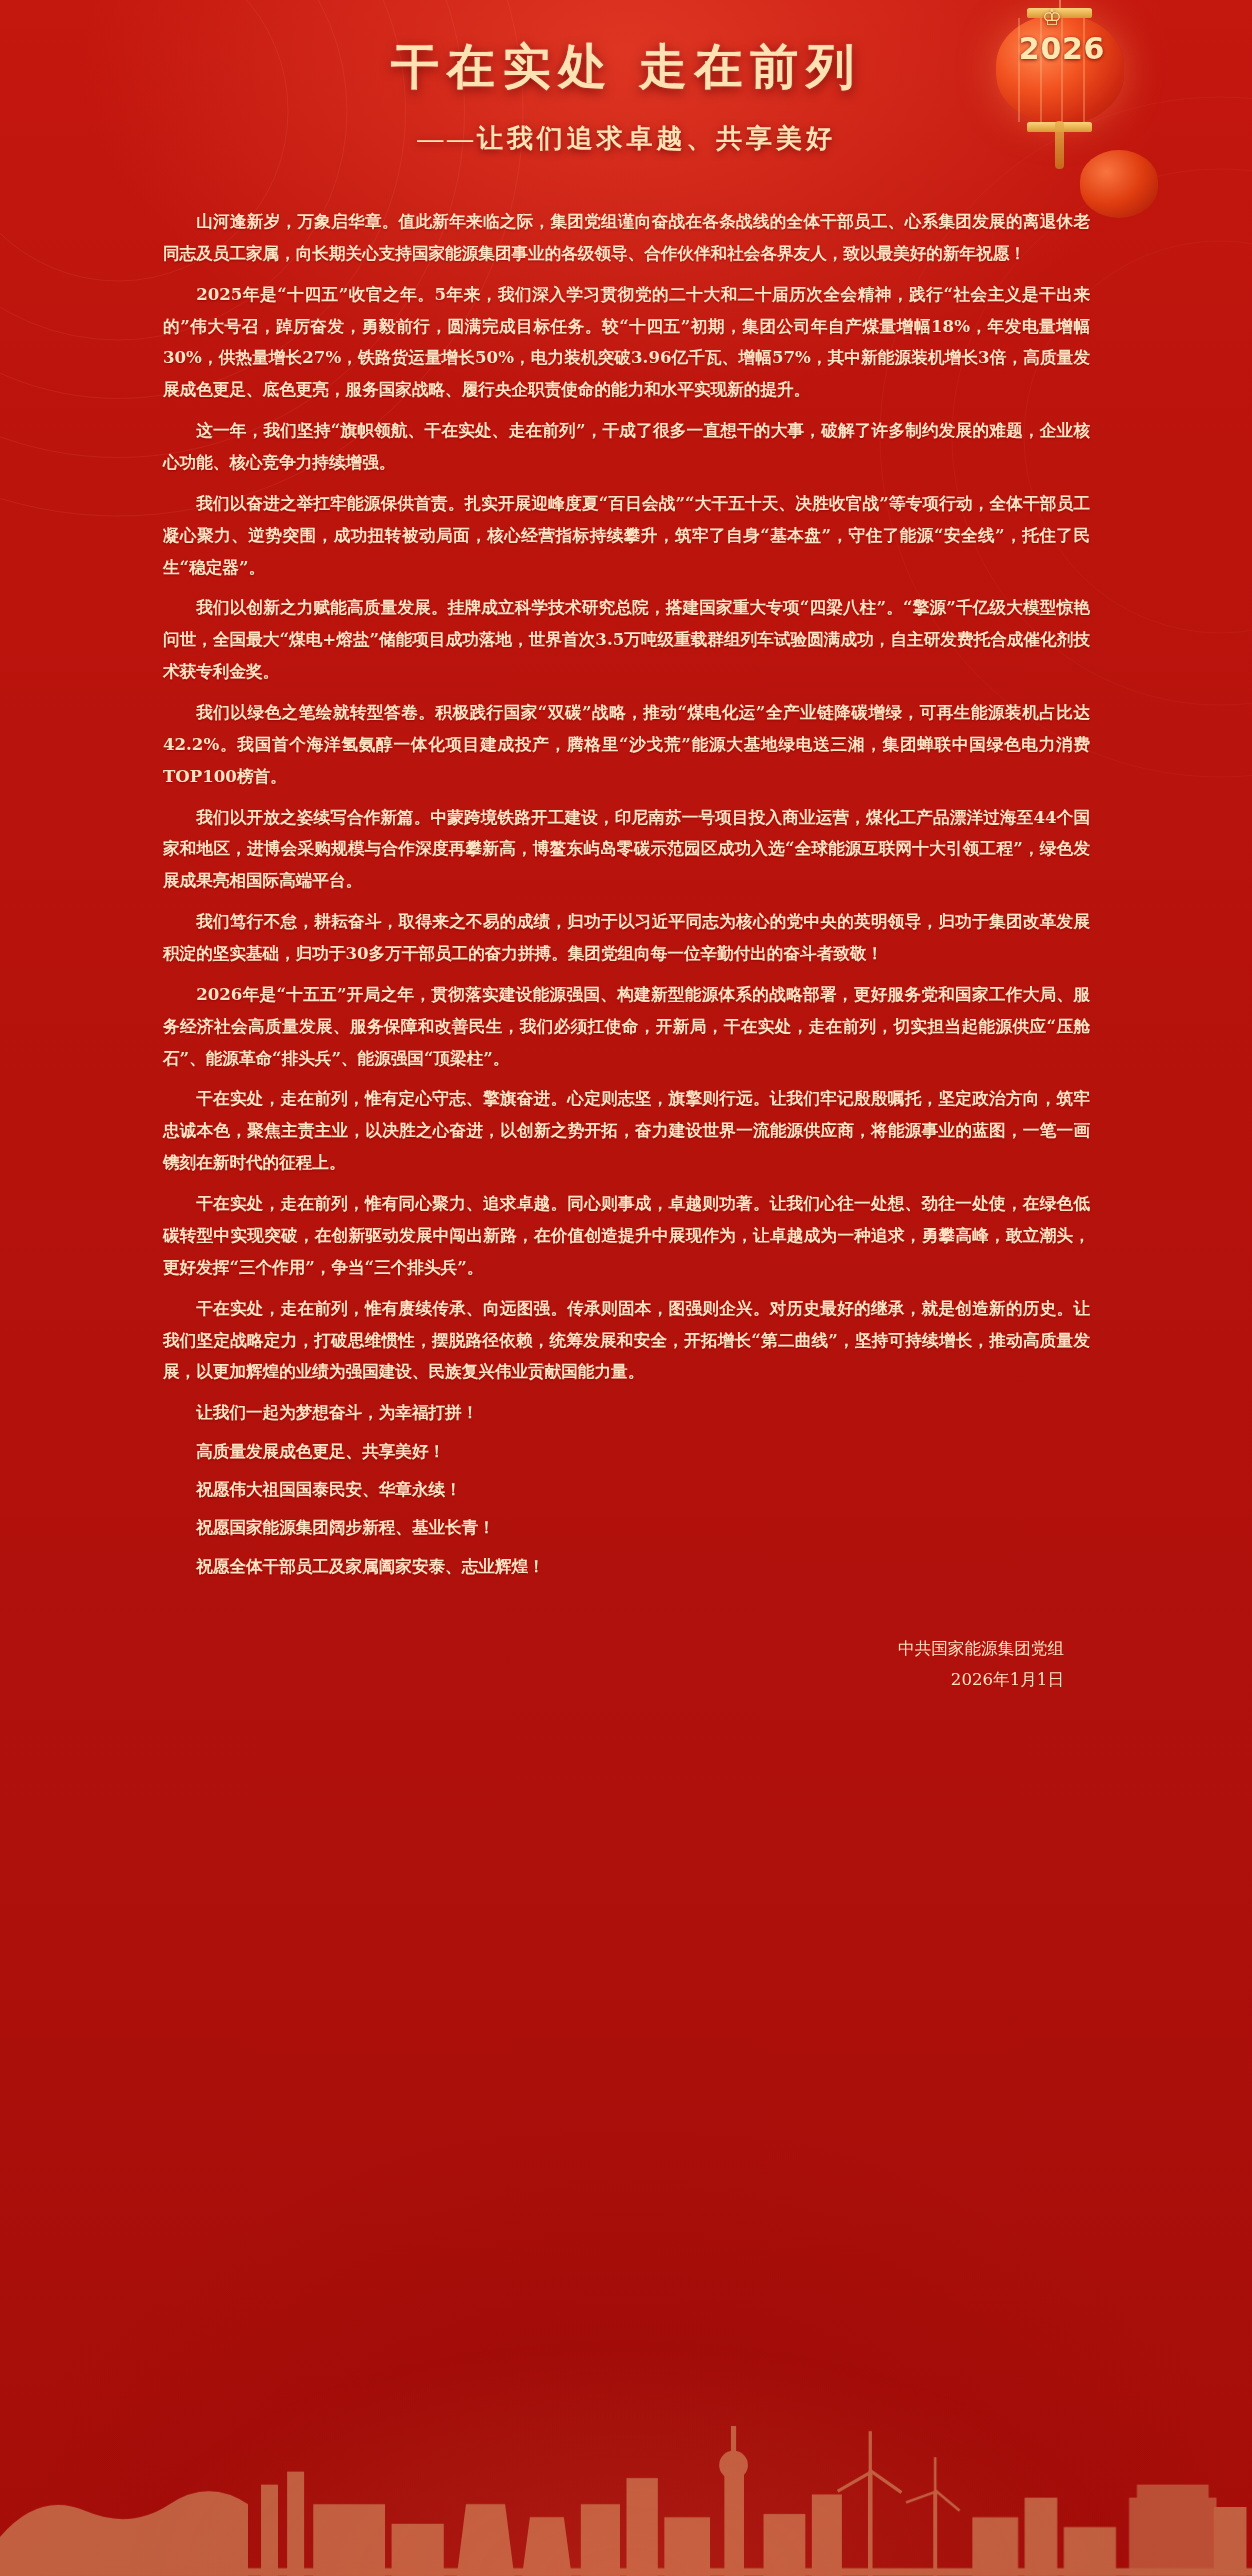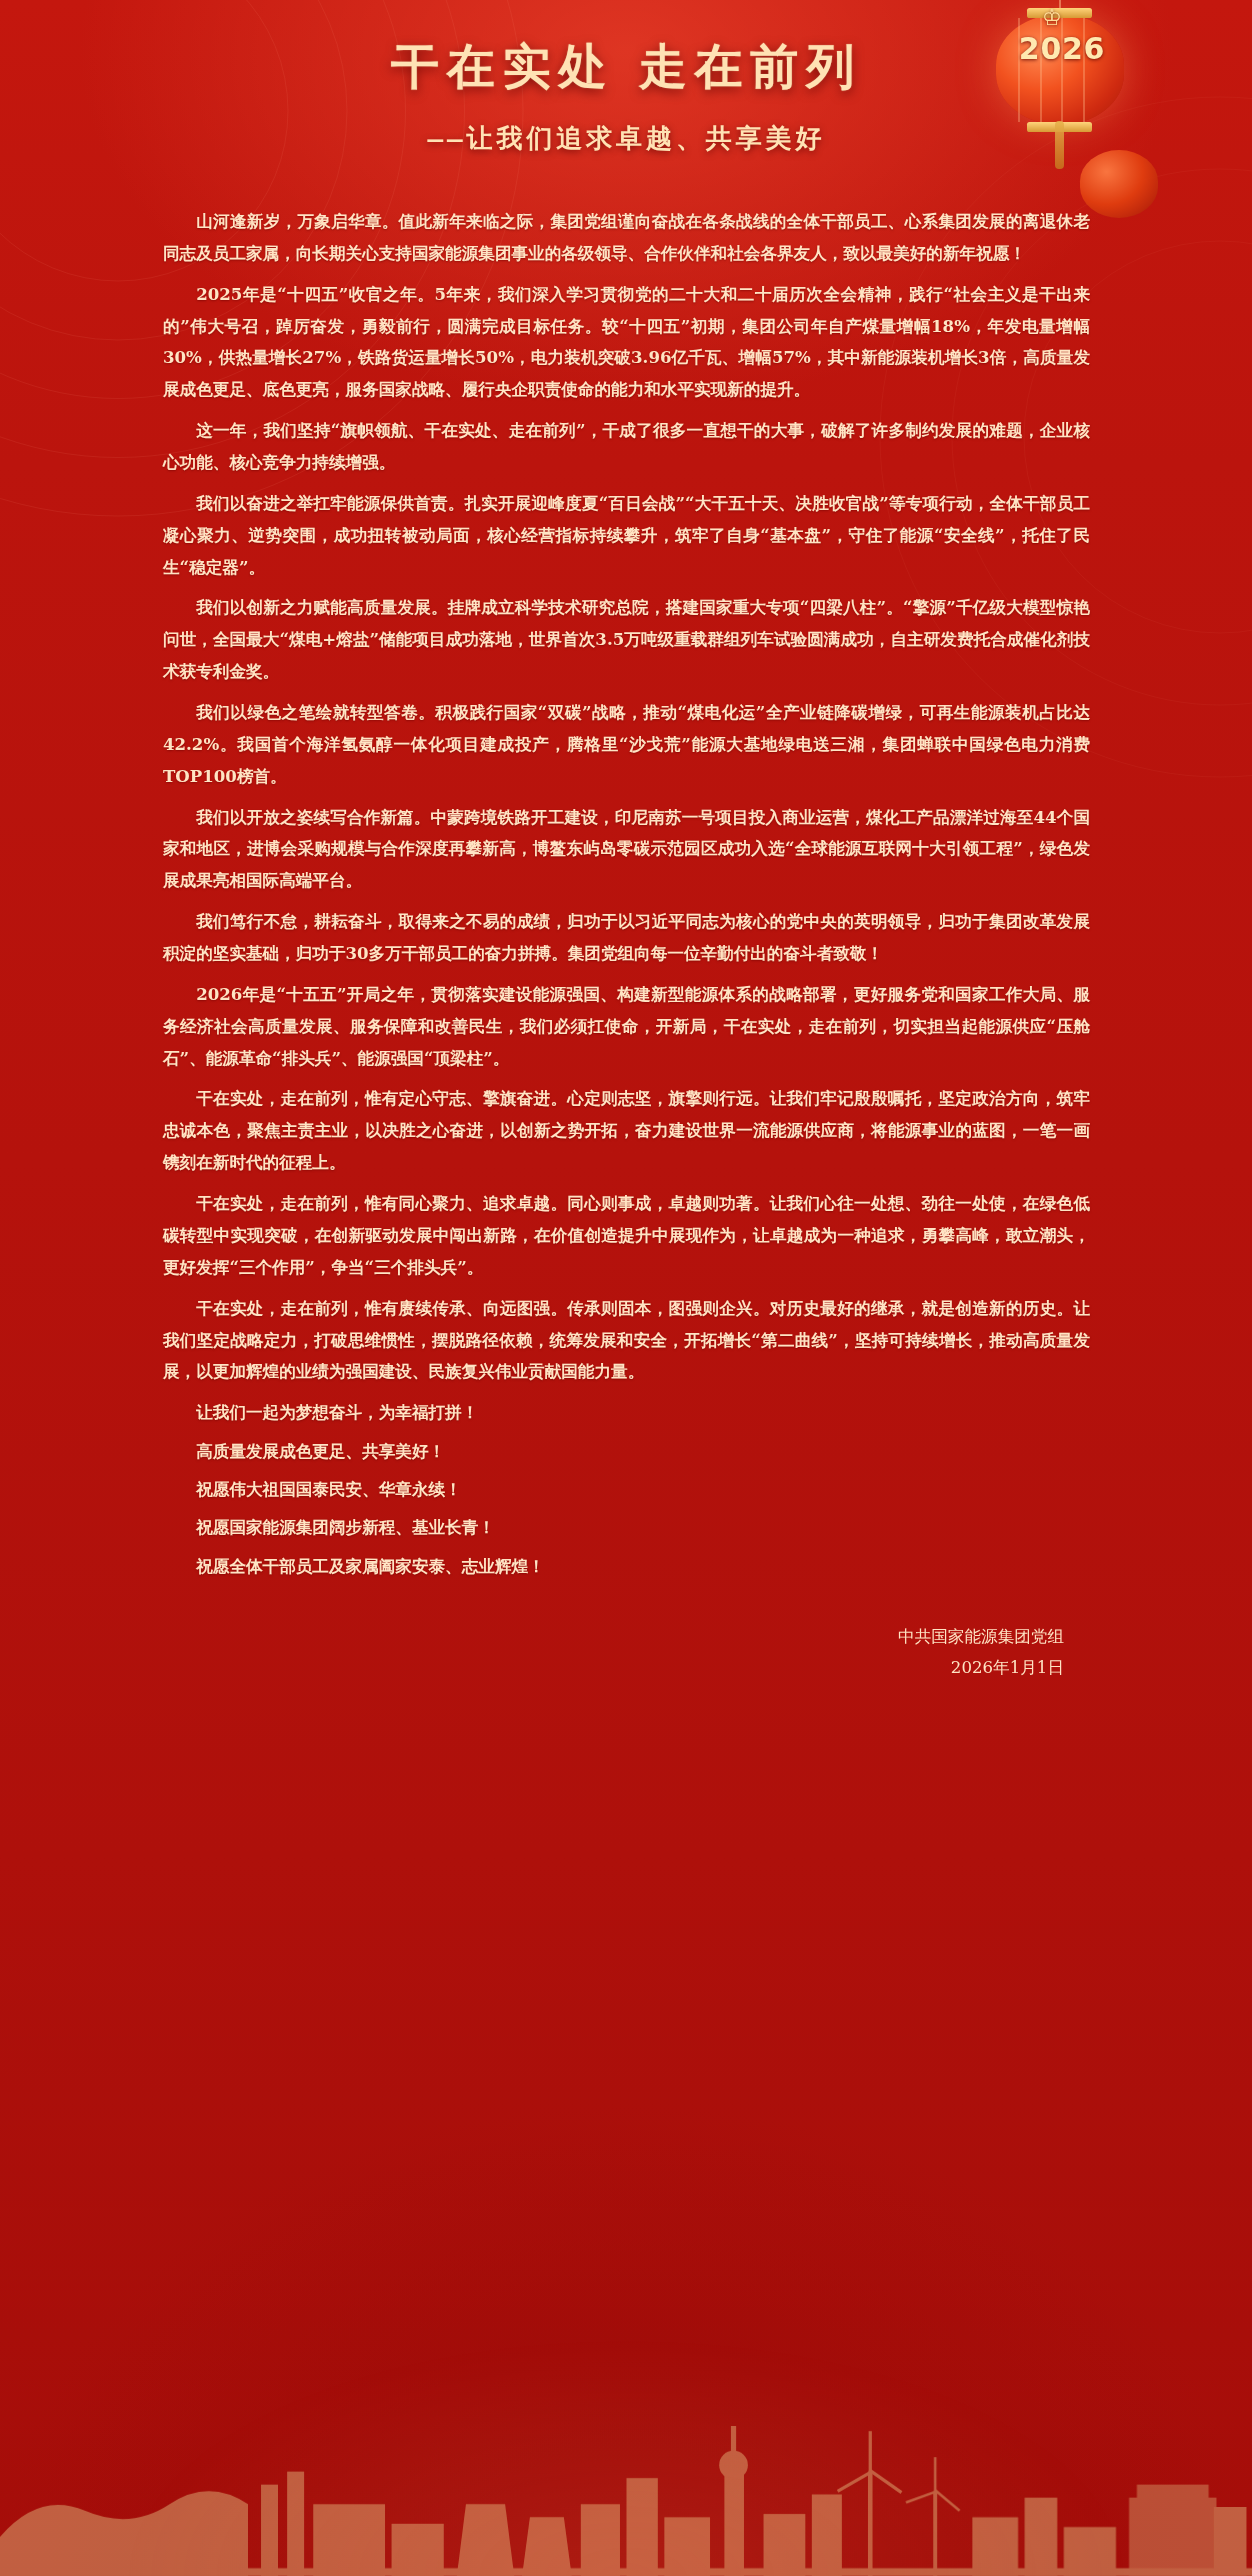--- a/index.html
+++ b/index.html
@@ -147,21 +147,21 @@
     font-family: "DejaVu Serif", "Liberation Serif", serif;
     font-weight: bold;
     font-size: 48px;
     letter-spacing: 7.8px;
     color: #ffe2b4;
     text-shadow: 0 2.6px 10.4px rgba(90,0,0,.75), 0 0 1.3px rgba(255,220,170,.8);
     margin: 0;
   }
   .sub-title {
     margin: 22px 0 0 0;
-    font-family: Liberation Mono, monospace;
+    font-family: Liberation Serif, serif;
     font-weight: bold;
     font-size: 26px;
     letter-spacing: 3.9px;
     color: #ffe2b4;
     text-shadow: 0 2px 7.8px rgba(90,0,0,.7);
   }
 
   
   .content {
     position: relative;
@@ -180,21 +180,21 @@
     font-weight: bold;
   }
   .content p.wish {
     margin: 0 0 6.5px 0;
     text-indent: 2em;
   }
   .wishes {
     margin-top: 7px;
   }
   .signature {
-    margin-top: 38px;
+    margin-top: 50px;
     text-align: right;
     font-family: "DejaVu Serif", "Liberation Serif", serif;
     font-size: 16.6px;
     line-height: 1.9;
     color: #ffe4c4;
     padding-right: 26px;
   }
 
   
   .skyline {

